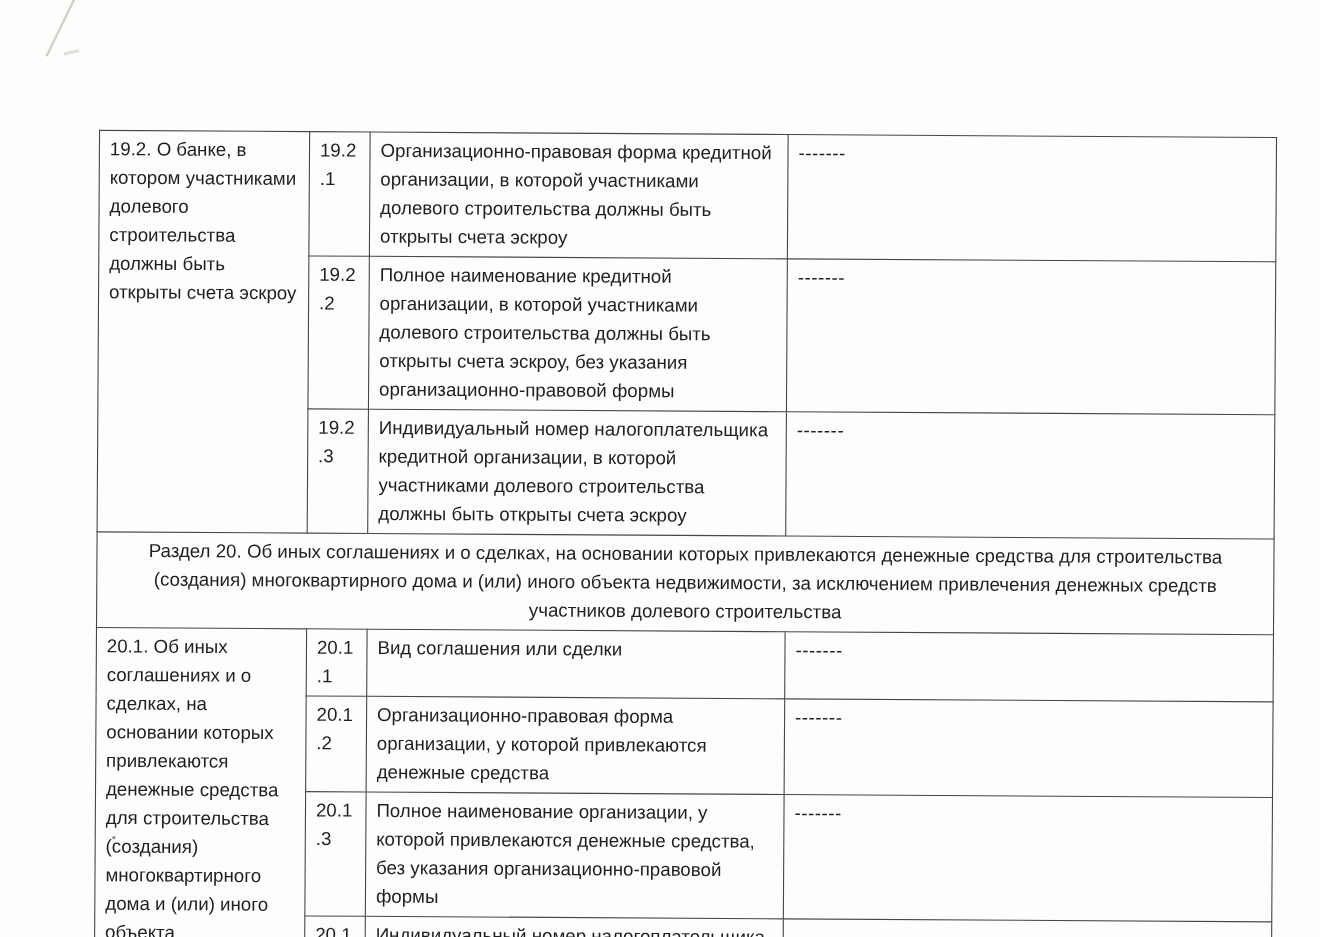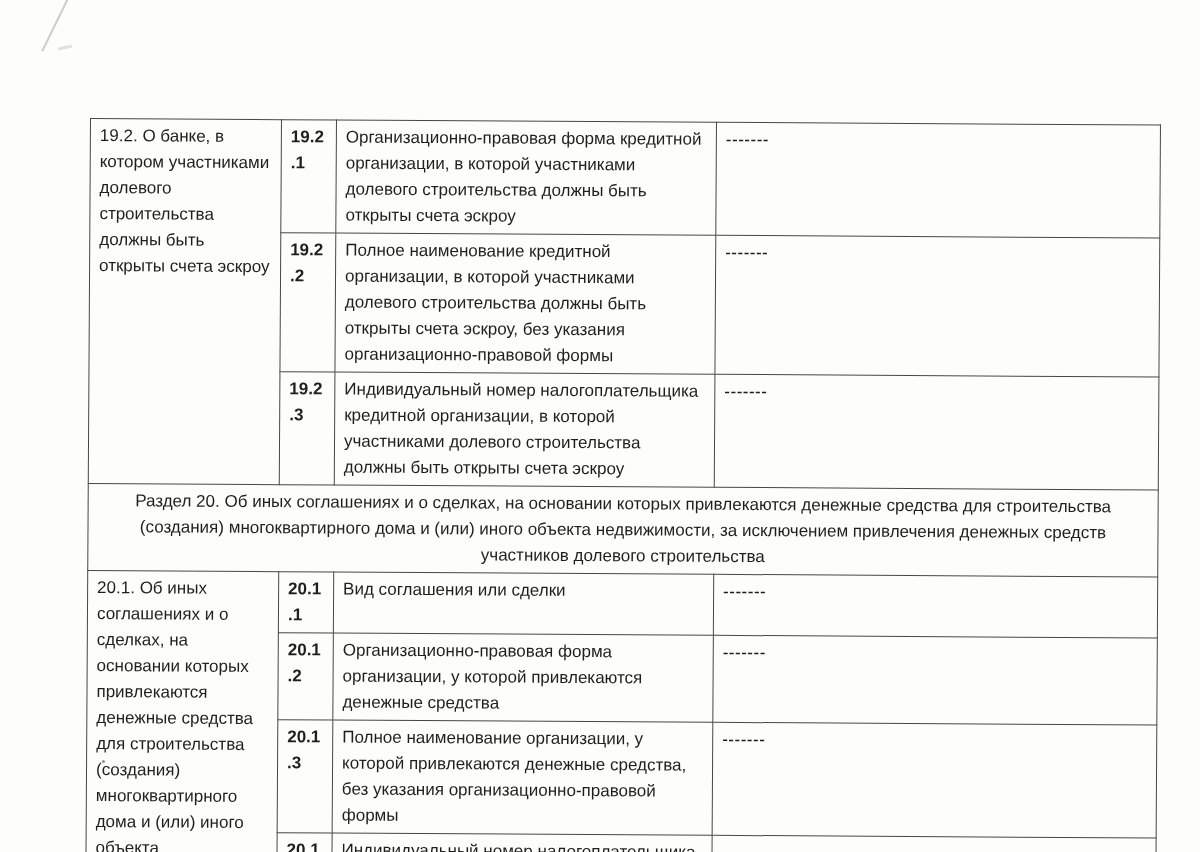--- a/index.html
+++ b/index.html
@@ -31,21 +31,21 @@
     border: 1px solid #474747;
     vertical-align: top;
     padding: 4px 9px;
     word-wrap: break-word;
   }
   col.c-label { width: 191px; }
   col.c-code  { width: 55px;  }
   col.c-desc  { width: 380px; }
   col.c-value { width: 444px; }
 
-  td.code  { padding-left: 6px; padding-right: 2px; font-weight: bold; }
+  td.code  { padding-left: 6px; padding-right: 2px; }
   td.value { letter-spacing: 0.5px; }
   td.v-mid { vertical-align: middle; }
 
   tr.r1 { height: 106px; }
   tr.r2 { height: 100px; }
   tr.r3 { height: 95px;  }
   tr.rs { height: 80px;  }
   tr.r4 { height: 40px;  }
   tr.r5 { height: 58px;  }
   tr.r6 { height: 80px;  }

